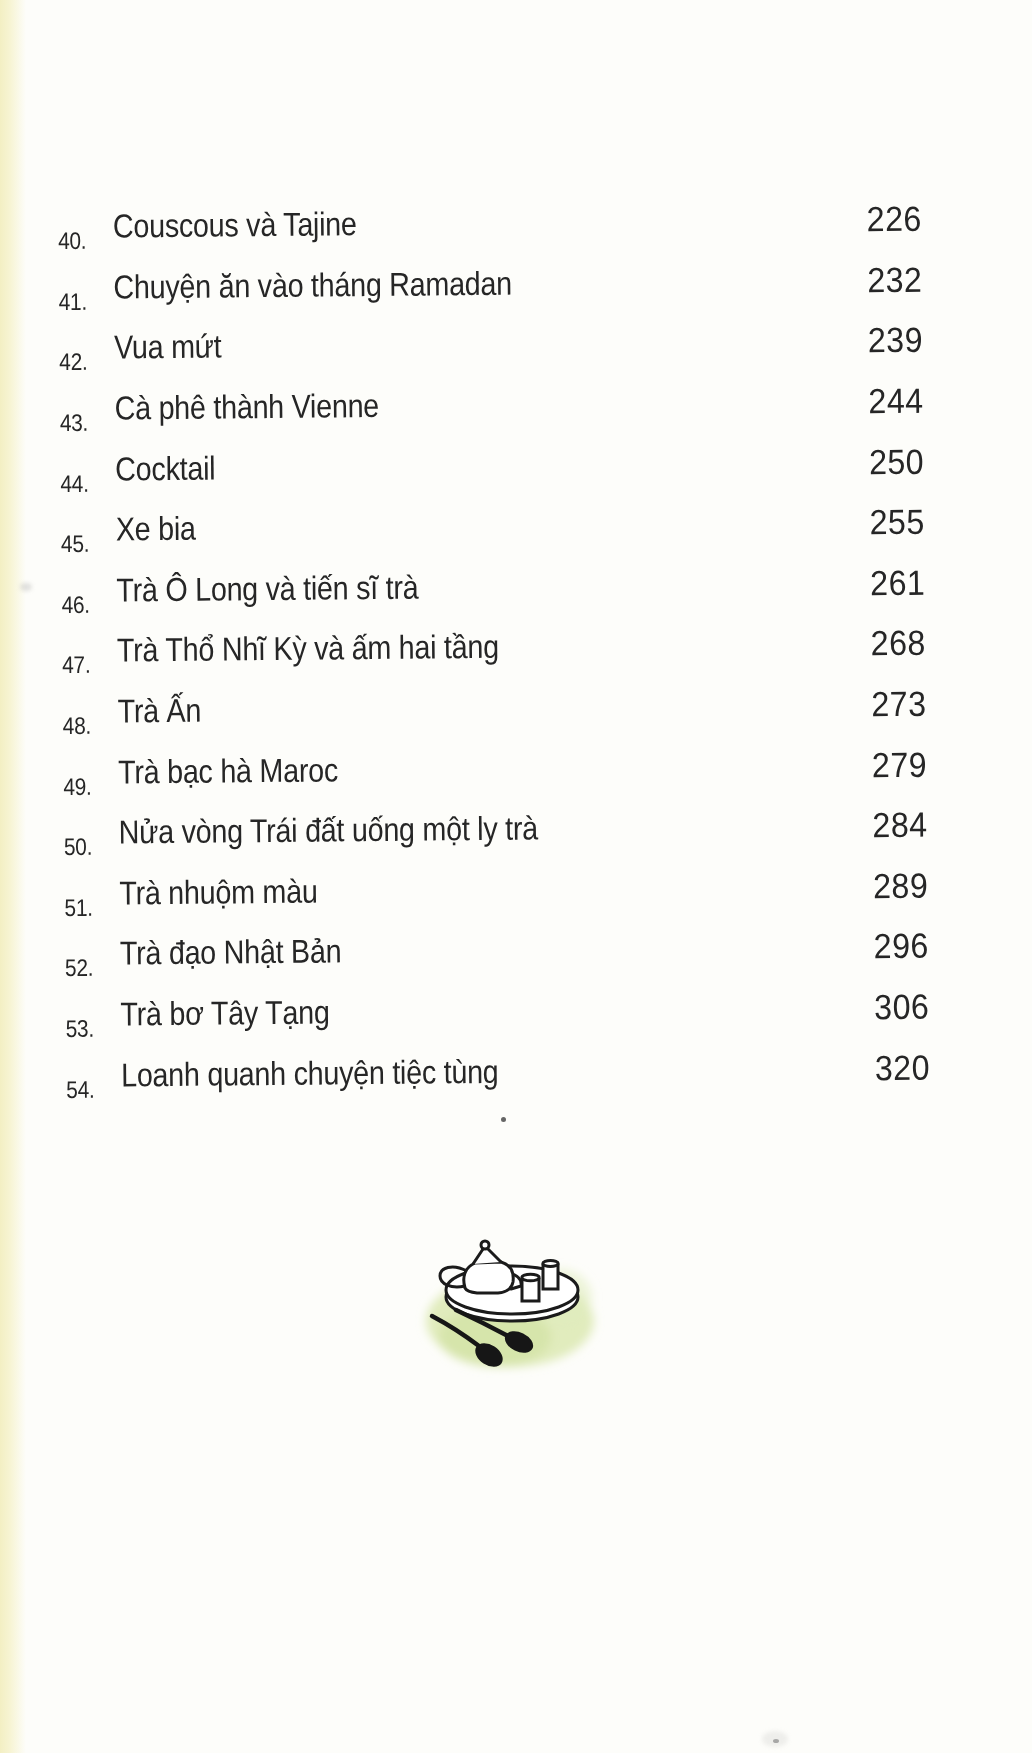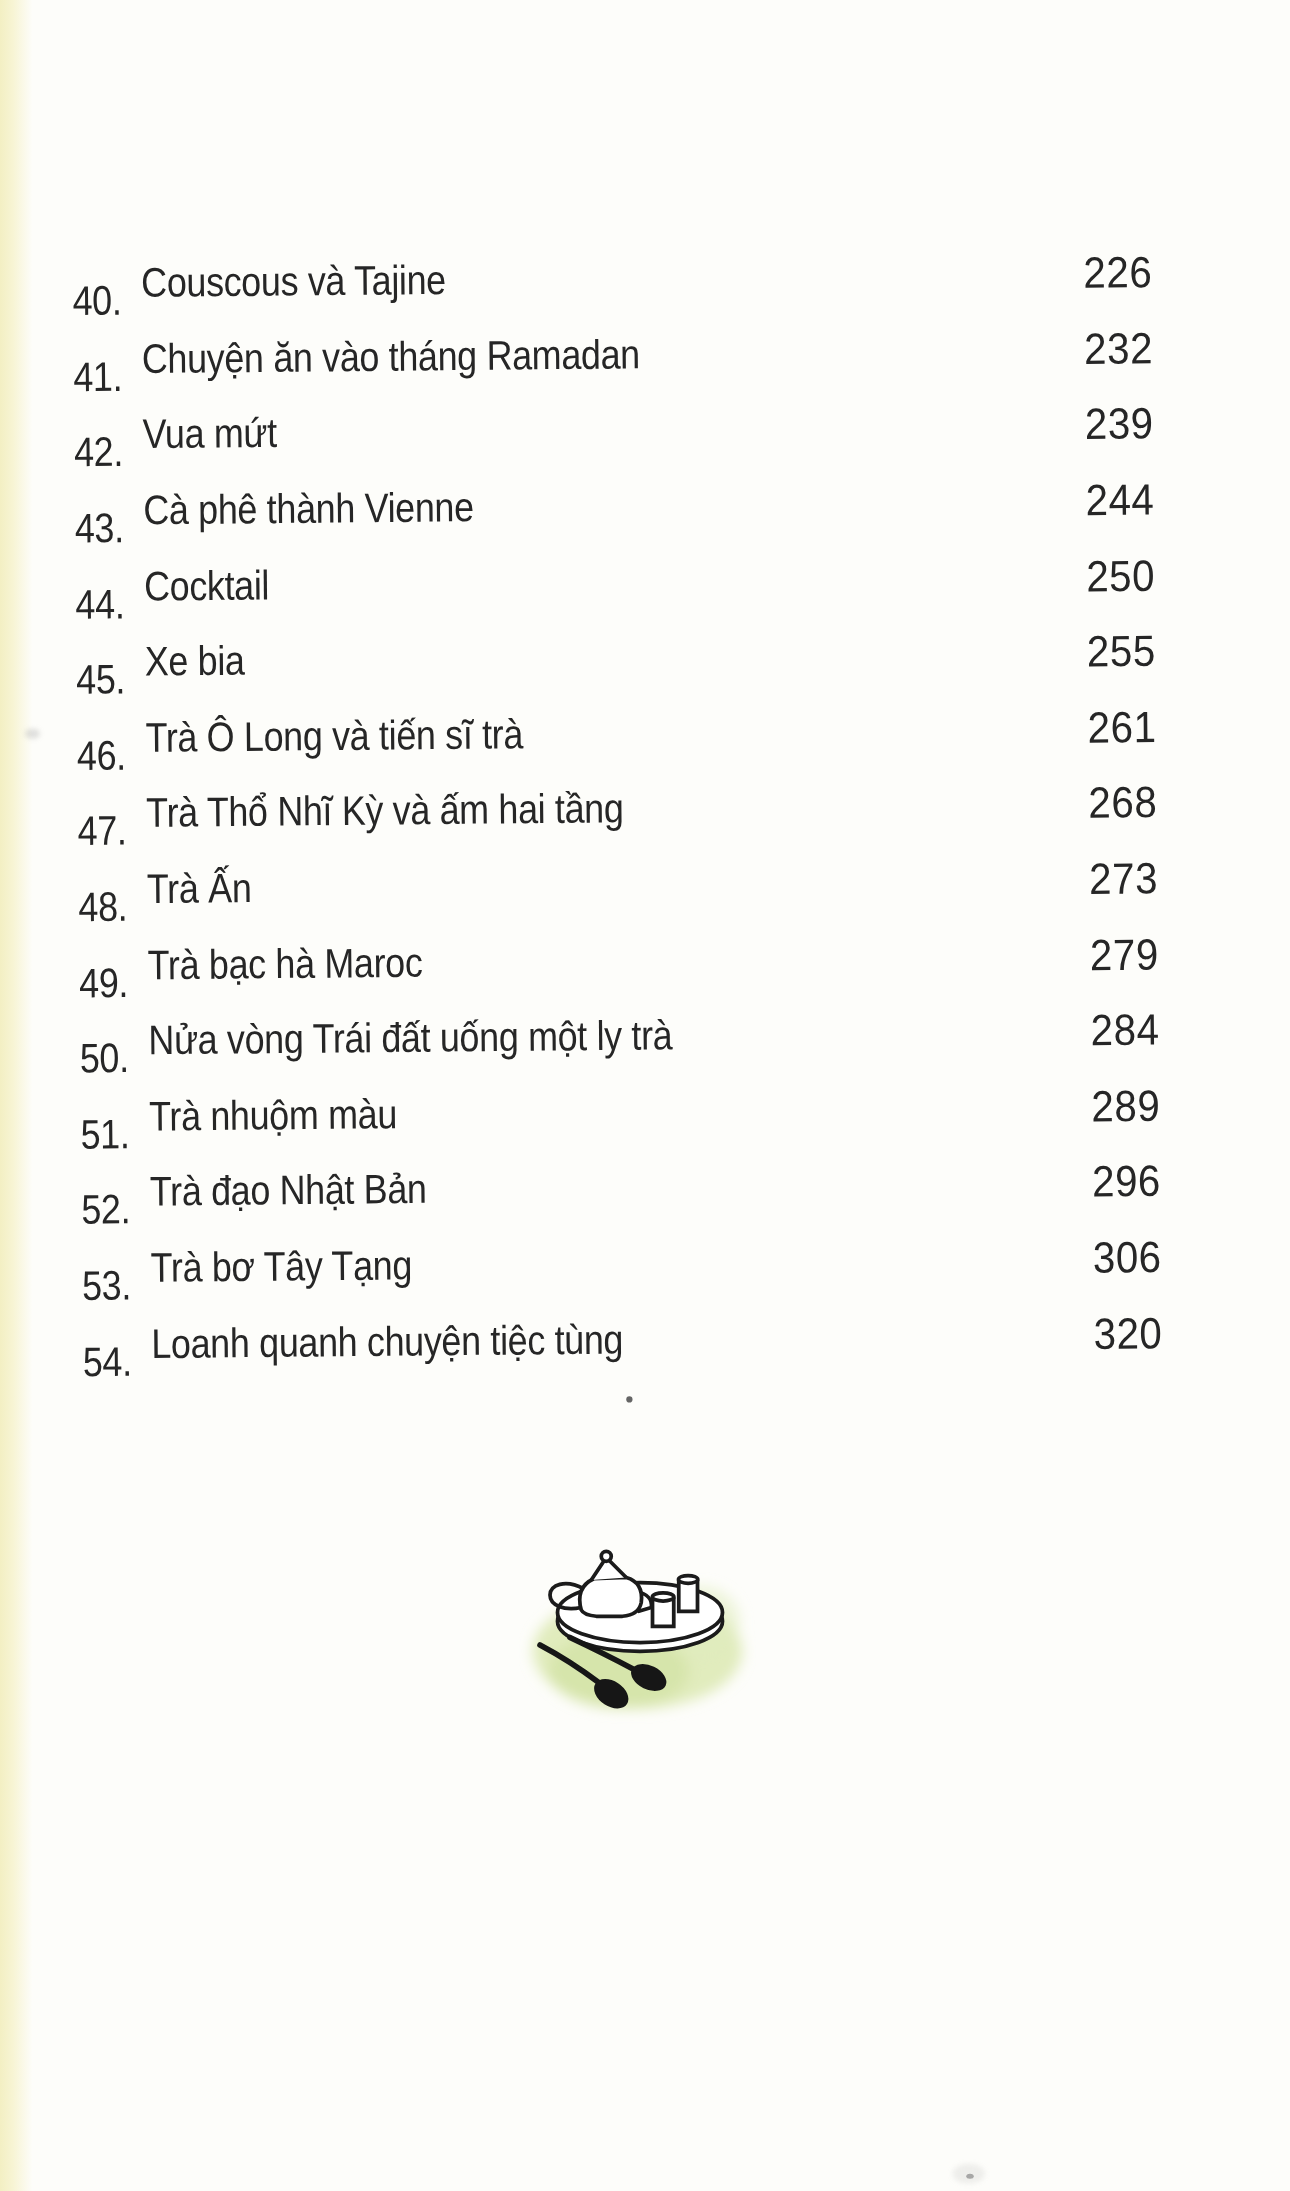--- a/index.html
+++ b/index.html
@@ -17,21 +17,21 @@
     background:linear-gradient(90deg,#f3efc3 0px,#f7f4d3 10px,rgba(253,253,250,0) 26px);
   }
   .toc{
     position:absolute;left:62px;top:197px;width:864px;
     transform:rotate(-0.55deg);
     transform-origin:0 50%;
   }
   .toc-row{
     display:flex;align-items:center;height:60.6px;
   }
-  .toc-num{width:55px;font-size:33px;margin-top:28px;}
+  .toc-num{width:55px;font-size:24px;margin-top:28px;}
   .toc-title{flex:1;font-size:33px;}
   .squeeze{
     display:inline-block;white-space:nowrap;
     transform:scaleX(0.87);transform-origin:0 50%;
     letter-spacing:-0.3px;
   }
   .toc-page{
     font-size:35px;letter-spacing:0.5px;
     transform:scaleX(0.92);transform-origin:100% 50%;
   }

